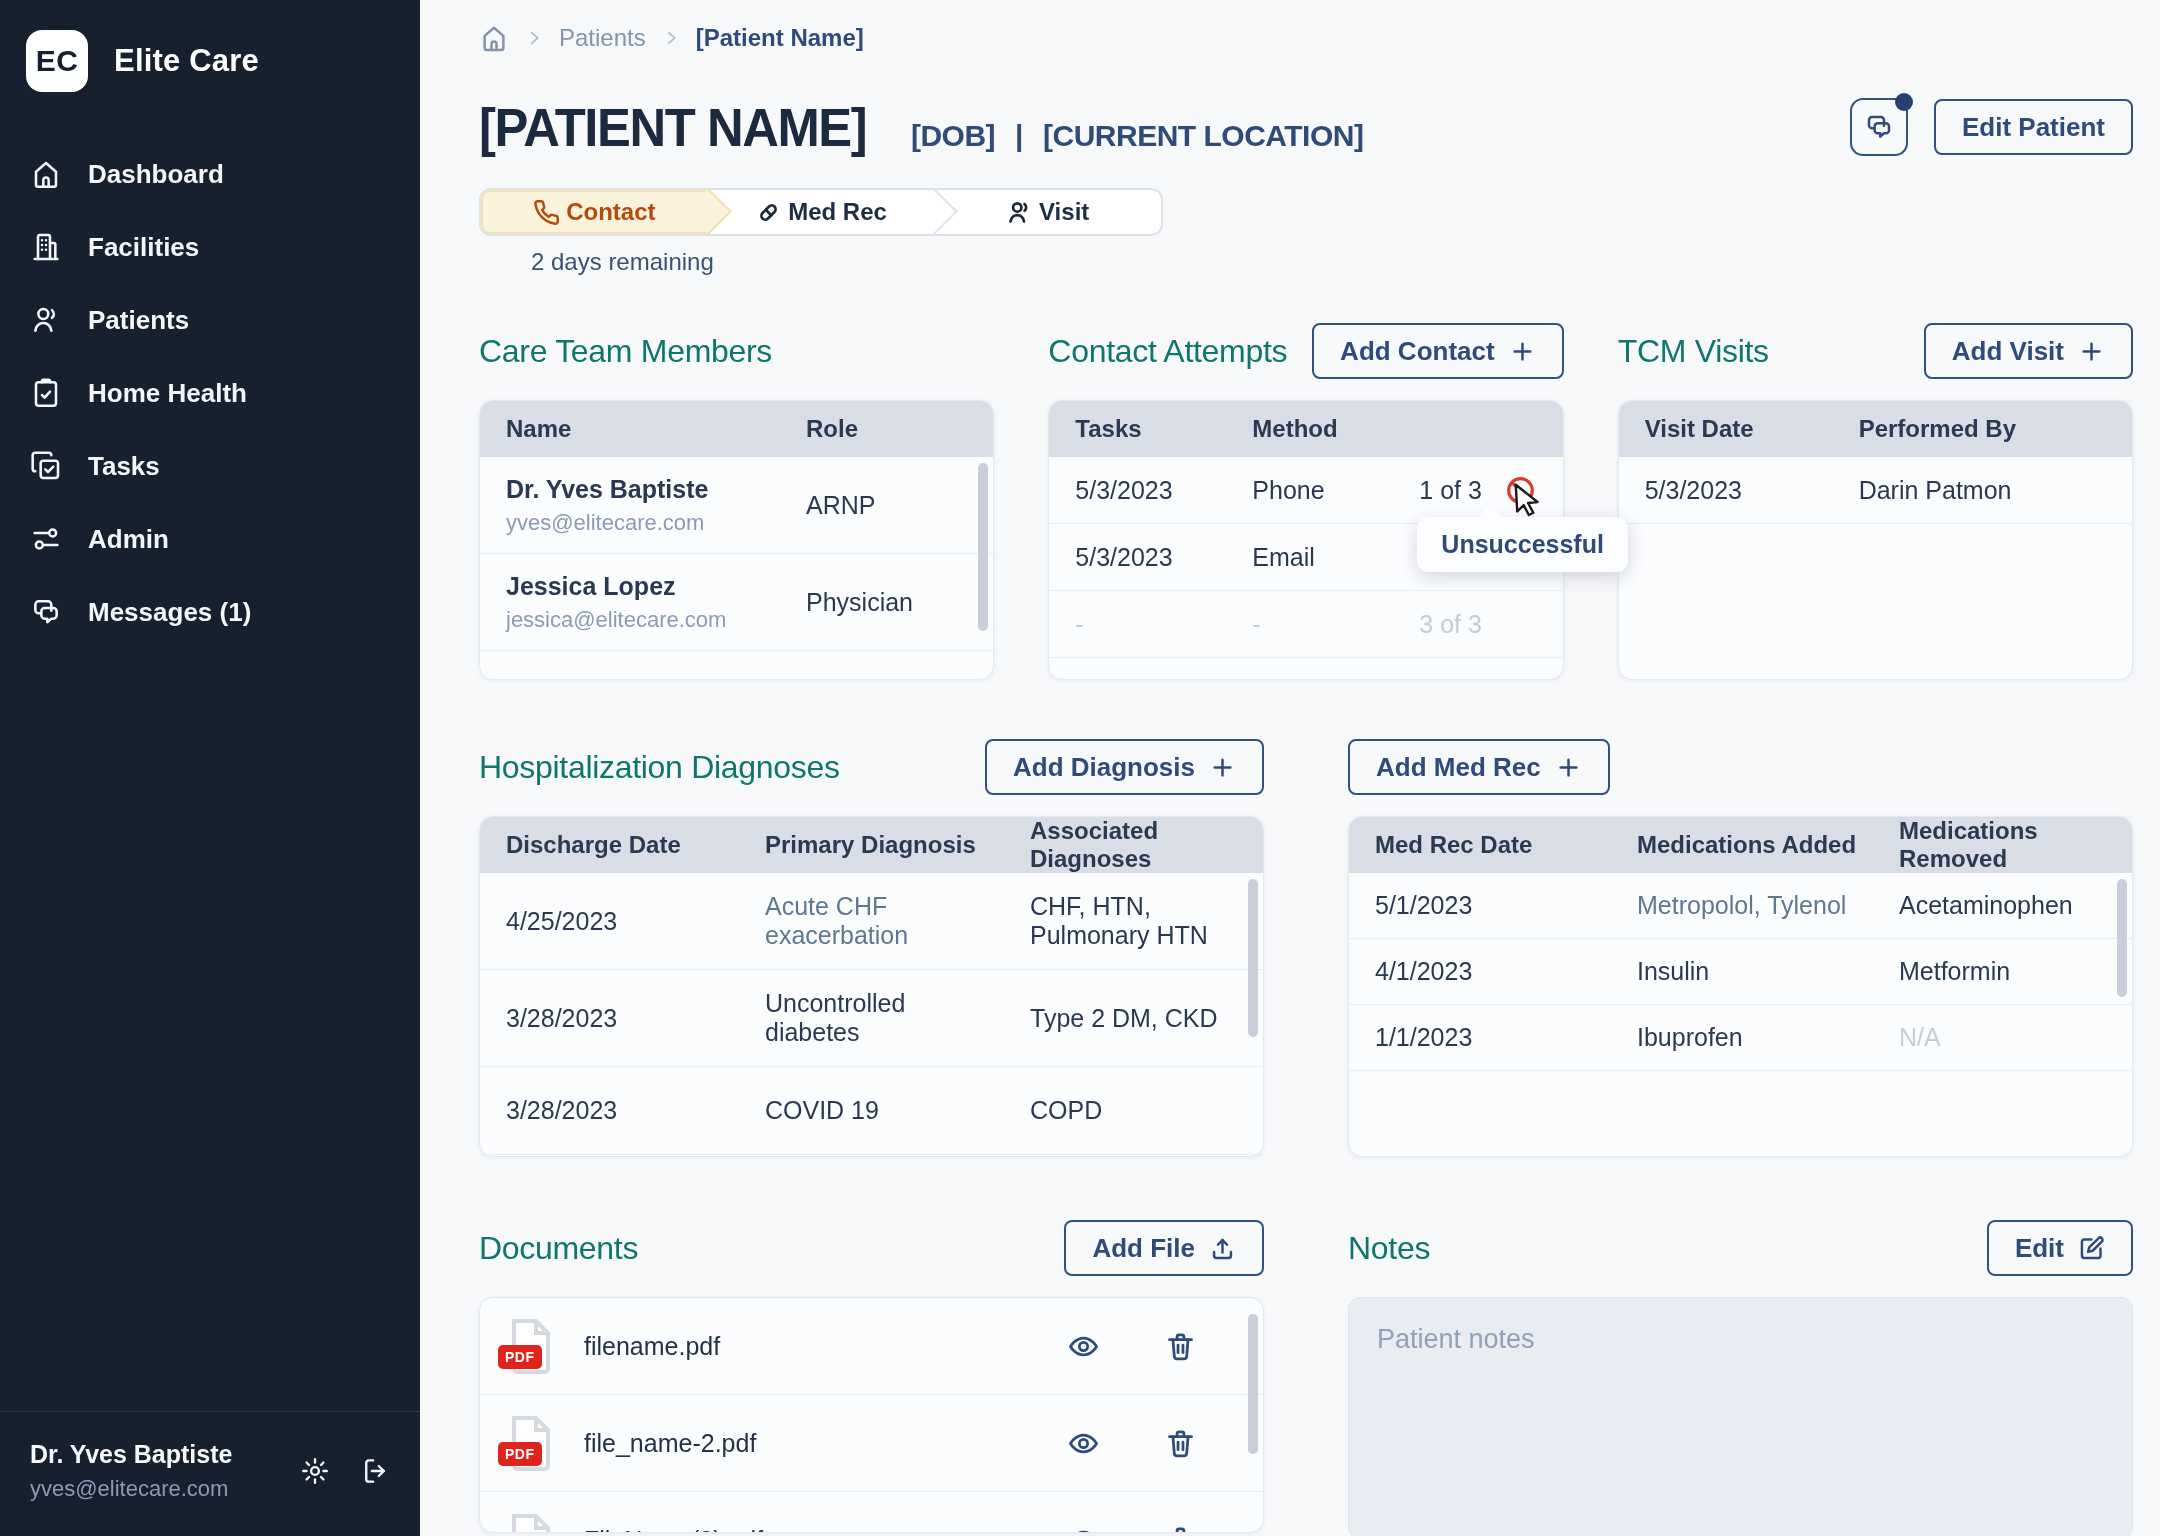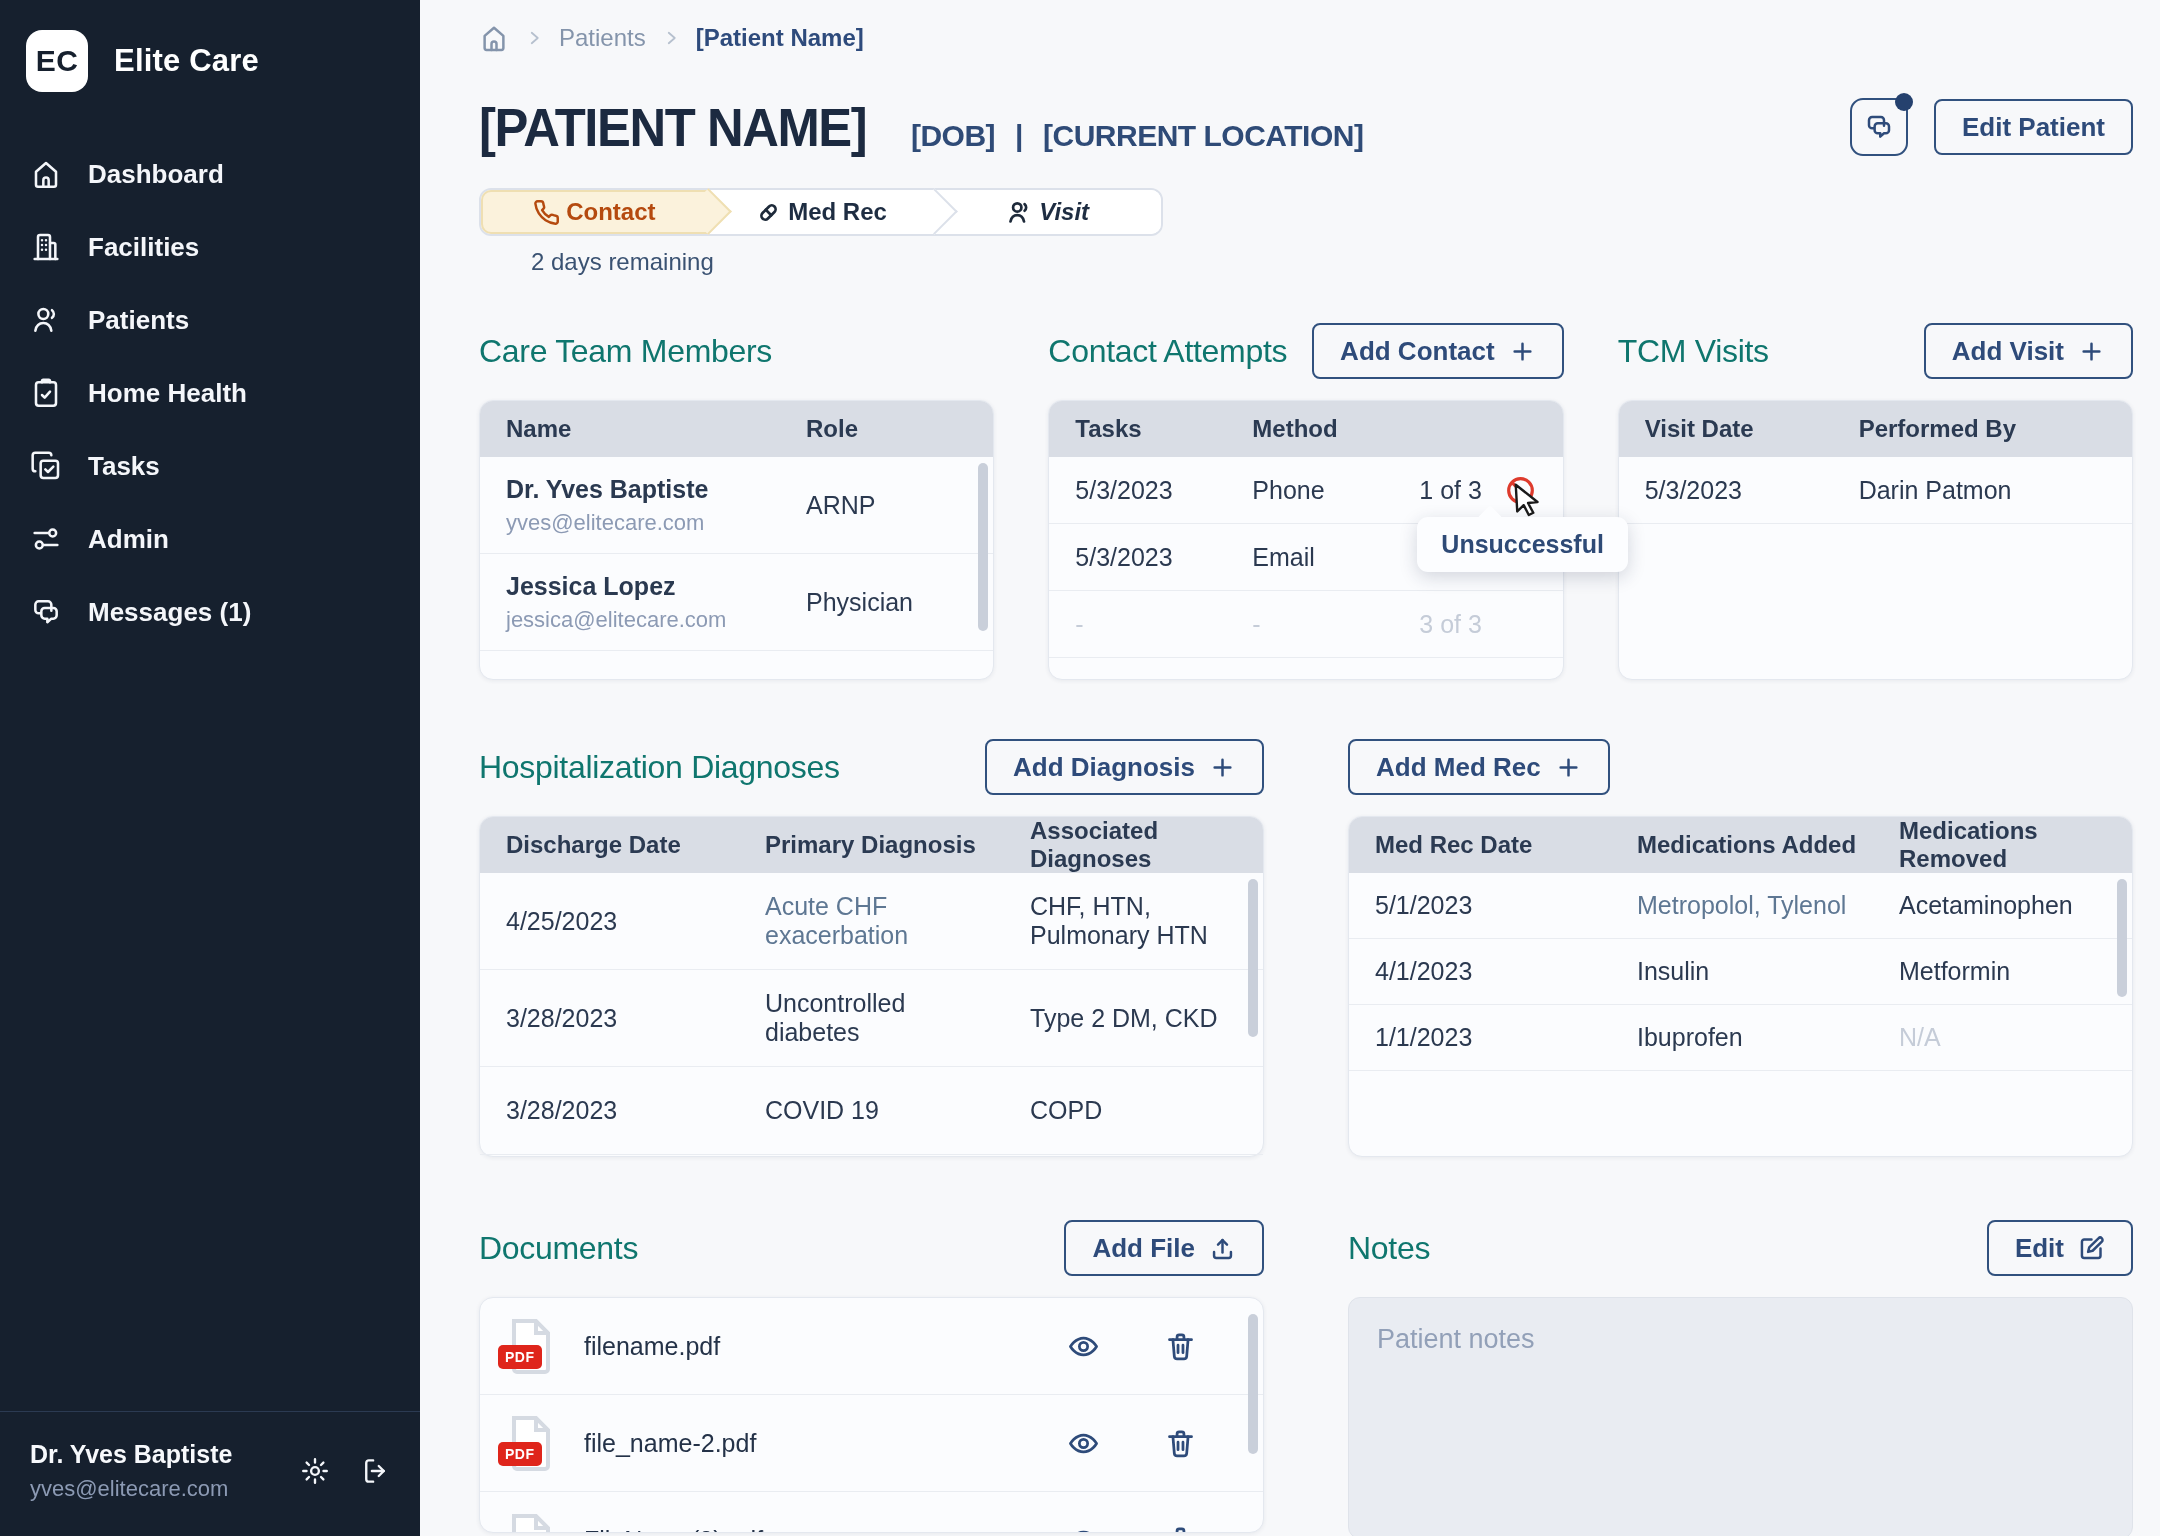--- a/index.html
+++ b/index.html
@@ -77,21 +77,21 @@
   
   .stepper {
     margin-top:30px; width:684px; height:48px; display:flex;
     border:2px solid #DCE1EA; border-radius:12px; background:#FFFFFF; position:relative;
   }
   .step {
     position:relative; width:228px; display:flex; align-items:center; justify-content:center;
     gap:6px; font-size:24px; font-weight:600; color:#1E2D42; cursor:pointer; background:#FFFFFF;
   }
   .step:first-child { border-radius:10px 0 0 10px; }
-  .step:last-child  { border-radius:0 10px 10px 0;font-style:italic; }
+  .step:last-child  { border-radius:0 10px 10px 0; }
   .step .arrow {
     position:absolute; right:-17px; top:5px; width:33px; height:33px;
     transform:rotate(45deg); background:inherit;
     border-top:2px solid #DCE1EA; border-right:2px solid #DCE1EA; z-index:2;
   }
   .step.active { background:#FBF2DC; color:#B54A0F; box-shadow:inset 0 0 0 2px #EFDFB2; border-radius:10px 0 0 10px; }
   .step.active .arrow { border-color:#EFDFB2; background:#FBF2DC; }
   .step svg { width:27px; height:27px; fill:none; stroke-linecap:round; stroke-linejoin:round; }
   .step.active svg { stroke:#B54A0F; stroke-width:2.2; }
   .step:not(.active) svg { stroke:#1E2A3A; stroke-width:2.4; }

